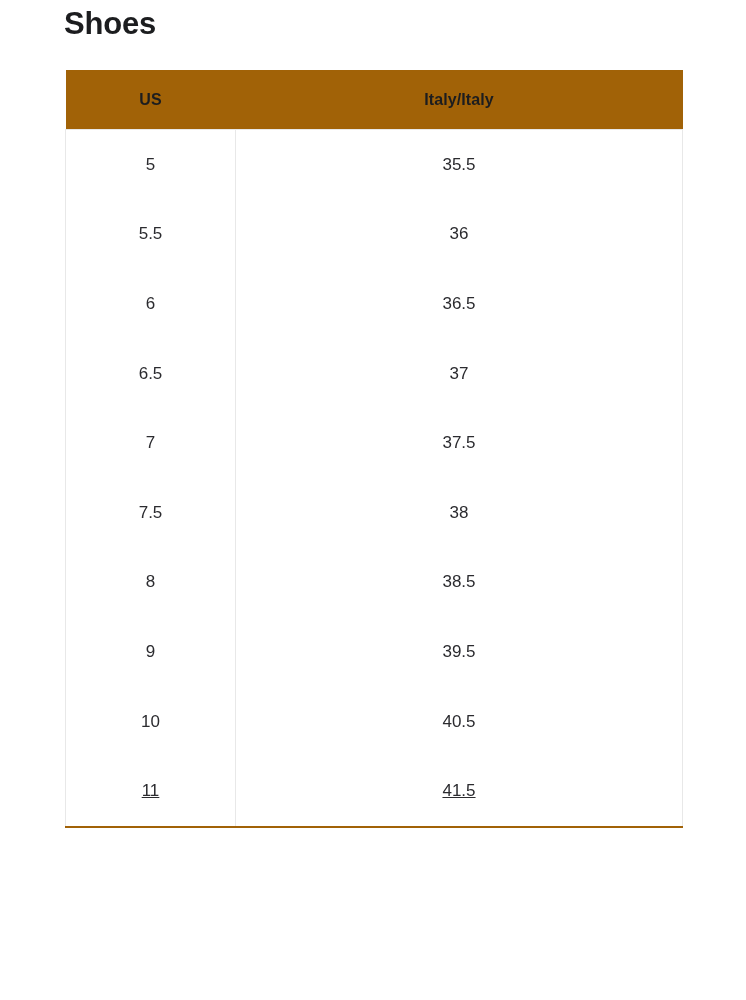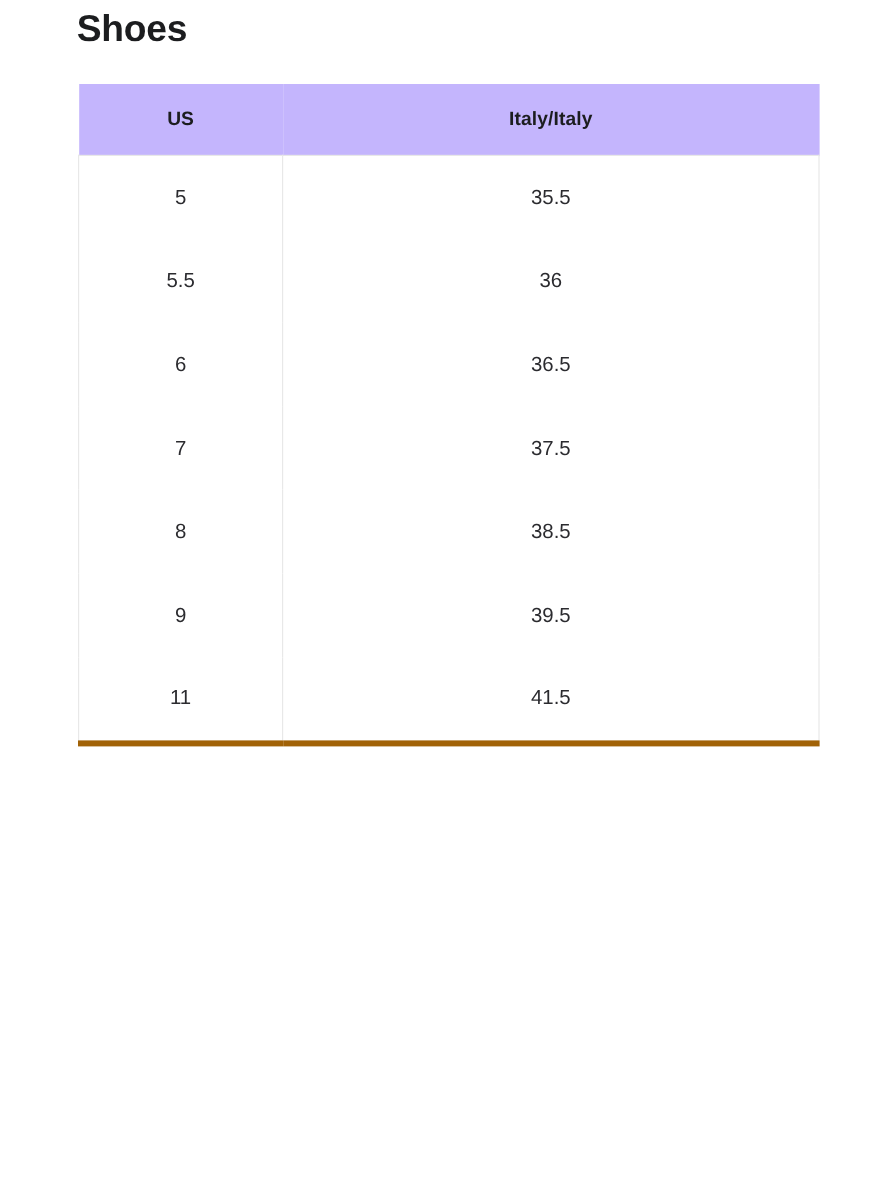--- a/index.html
+++ b/index.html
@@ -49,21 +49,21 @@
   table.size-table {
     width: 617px;
     border-collapse: collapse;
     table-layout: fixed;
   }
 
   table.size-table col.col-us    { width: 170px; }
   table.size-table col.col-eu    { width: 447px; }
 
   table.size-table thead th {
-    background: #c4b5fd;
+    background: #a16207;
     border: none;
     height: 59px;
     padding: 0;
     font-size: 16px;
     font-weight: bold;
     color: #1c1d1f;
     text-align: center;
     vertical-align: middle;
     letter-spacing: 0.1px;
   }
@@ -80,21 +80,22 @@
     border-left: 1px solid #e8e8e8;
     border-right: 1px solid #e8e8e8;
     border-top: none;
     border-bottom: none;
   }
 
   table.size-table tbody tr:first-child td {
     border-top: 1px solid #e8e8e8;
   }
   table.size-table tbody tr:last-child td {
-    border-bottom: 5px solid #a16207;
+    border-bottom: 2px solid #a16207;
+    text-decoration: underline;
   }
 
   
   table.size-table tbody td.cell-us  { border-right: 1px solid #e8e8e8; }
   table.size-table tbody td.cell-eu  { border-left: none; }
 </style>
 </head>
 <body>
 
 <div class="page">
@@ -121,30 +122,42 @@
           </tr>
           <tr>
             <td class="cell-us">5.5</td>
             <td class="cell-eu">36</td>
           </tr>
           <tr>
             <td class="cell-us">6</td>
             <td class="cell-eu">36.5</td>
           </tr>
           <tr>
+            <td class="cell-us">6.5</td>
+            <td class="cell-eu">37</td>
+          </tr>
+          <tr>
             <td class="cell-us">7</td>
             <td class="cell-eu">37.5</td>
+          </tr>
+          <tr>
+            <td class="cell-us">7.5</td>
+            <td class="cell-eu">38</td>
           </tr>
           <tr>
             <td class="cell-us">8</td>
             <td class="cell-eu">38.5</td>
           </tr>
           <tr>
             <td class="cell-us">9</td>
             <td class="cell-eu">39.5</td>
+          </tr>
+          <tr>
+            <td class="cell-us">10</td>
+            <td class="cell-eu">40.5</td>
           </tr>
           <tr>
             <td class="cell-us">11</td>
             <td class="cell-eu">41.5</td>
           </tr>
         </tbody>
     </table>
   </div>
 
 </div>

